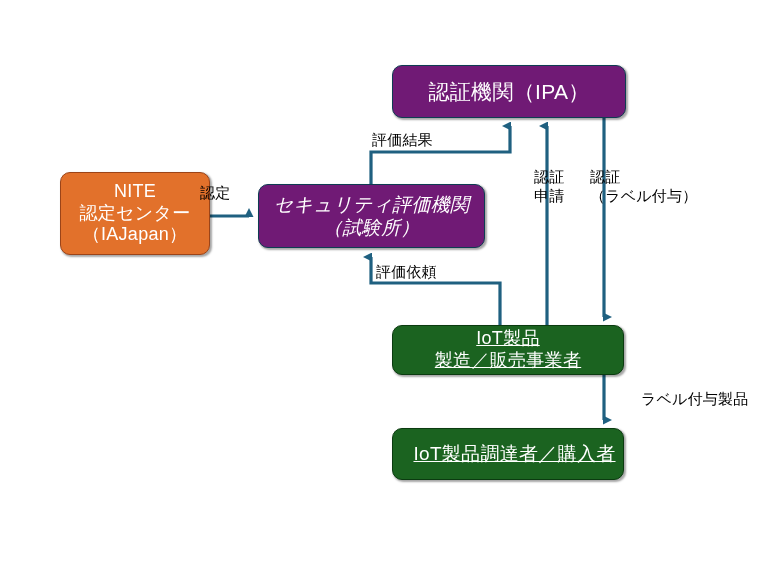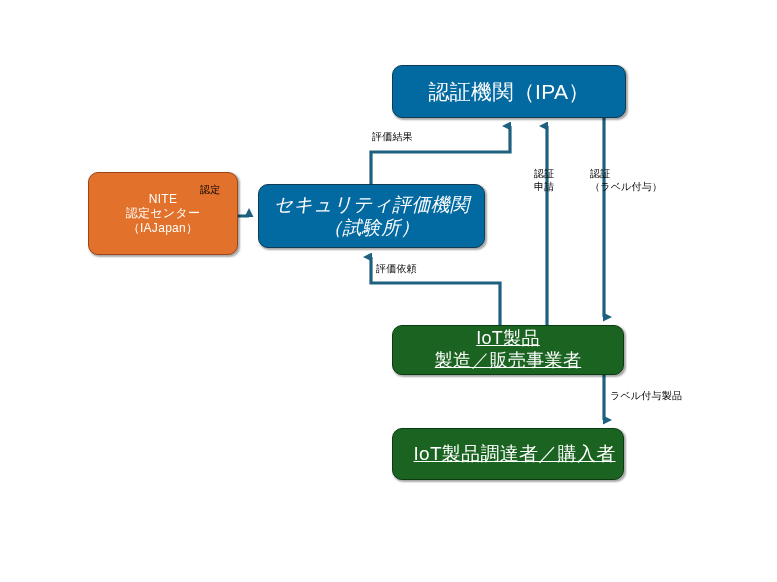--- a/index.html
+++ b/index.html
@@ -26,52 +26,52 @@
     align-items: center;
     justify-content: center;
     text-align: center;
     color: #ffffff;
     line-height: 1.22;
     white-space: pre-line;
     letter-spacing: 0.3px;
     box-shadow: 1.5px 1.5px 2px rgba(0,0,0,0.35);
   }
   .node-blue {
-    background: #0369a1;
+    background: #701a75;
     border: 1.4px solid #0E3C52;
   }
   .node-orange {
     background: #E2712B;
     border: 1.4px solid #9C4418;
   }
   .node-green {
     background: #1B6320;
     border: 1.4px solid #0B3B10;
     text-decoration: underline;
   }
   #node-ipa        { left: 392px; top: 65px;  width: 234px; height: 53px;  font-size: 21px; }
-  #node-nite       { left: 60px;  top: 172px; width: 150px; height: 83px;  font-size: 12px; margin-left: 28px; }
+  #node-nite       { left: 60px;  top: 172px; width: 150px; height: 83px;  font-size: 18px; }
   #node-lab        { left: 258px; top: 184px; width: 227px; height: 64px;  font-size: 19px; font-style: italic; }
   #node-maker      { left: 392px; top: 325px; width: 232px; height: 50px;  font-size: 18px; }
   #node-purchaser  { left: 392px; top: 428px; width: 232px; height: 52px;  font-size: 19px; padding-left: 13px; }
 
   .edge-label {
     position: absolute;
     color: #000000;
-    font-size: 10px;
+    font-size: 15px;
     line-height: 1.25;
     white-space: pre-line;
     letter-spacing: 0.2px;
   }
   #lbl-nintei      { left: 200px; top: 184px; }
   #lbl-hyoka-kekka { left: 372px; top: 131px; }
   #lbl-hyoka-irai  { left: 376px; top: 263px; }
   #lbl-shinsei     { left: 534px; top: 168px; }
   #lbl-ninsho      { left: 590px; top: 168px; }
-  #lbl-label-prod  { left: 610px; top: 390px; }
+  #lbl-label-prod  { left: 641px; top: 390px; }
 
   svg#wires {
     position: absolute;
     left: 0;
     top: 0;
     width: 777px;
     height: 582px;
     pointer-events: none;
   }
 </style>

